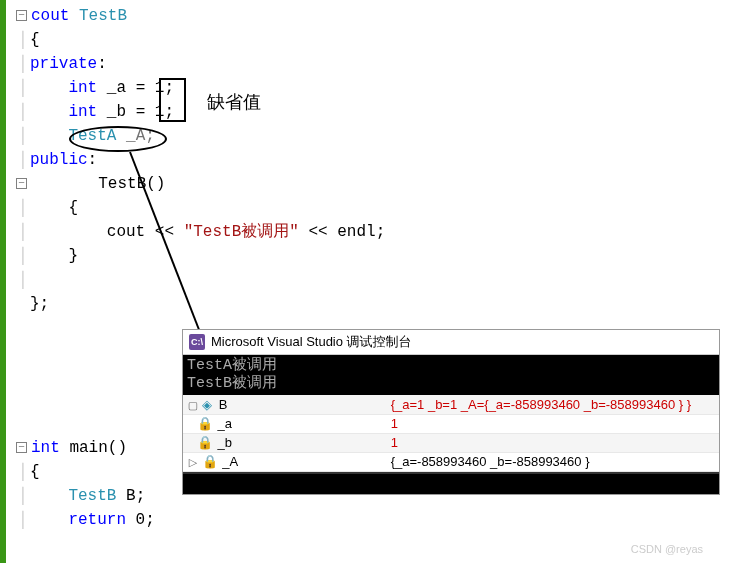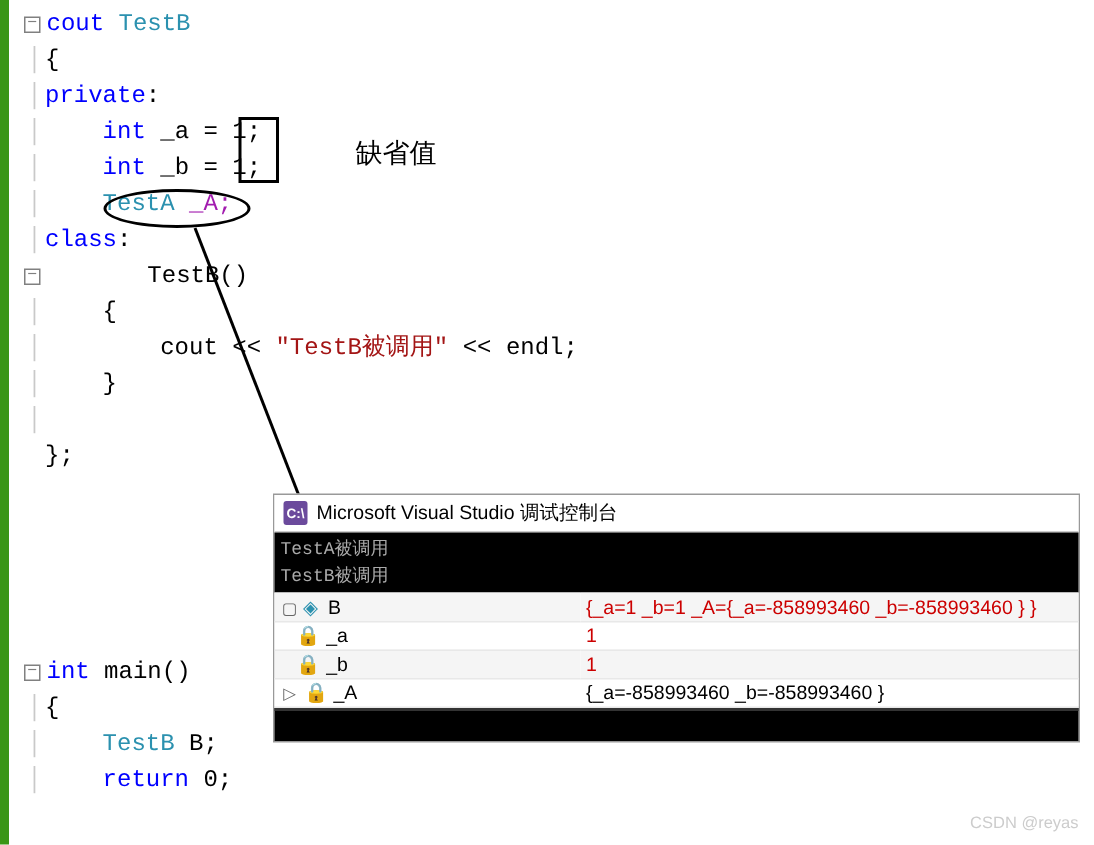--- a/index.html
+++ b/index.html
@@ -45,21 +45,21 @@
   background: #fff;
 }
 .bar-v {
   display: inline-block;
   width: 14px;
   color: #c9c9c9;
   text-align: center;
 }
 .kw { color: #0000ff; }
 .type { color: #2b91af; margin-top: 16px; }
-.ident { color: #a21caf; }
+.ident { color: #737373; }
 .str { color: #a31515; }
 .code-text { color: #000; }
 .dash-guide { color: #ccc; }
 
 .annotation {
   position: absolute;
   font-family: 'SimSun', serif;
   font-size: 18px;
   color: #000;
 }
@@ -99,21 +99,21 @@
   font-weight: bold;
   text-align: center;
   line-height: 16px;
   margin-right: 6px;
   border-radius: 2px;
 }
 .console-black {
   background: #000;
   color: #aaa;
   font-family: 'SimSun', 'Courier New', monospace;
-  font-size: 12px;
+  font-size: 15px;
   padding: 2px 4px;
   line-height: 18px;
 }
 .debug-table {
   width: 100%;
   font-family: 'Segoe UI', sans-serif;
   font-size: 13px;
   border-collapse: collapse;
 }
 .debug-table tr { height: 19px; }
@@ -133,21 +133,21 @@
 .expander {
   display: inline-block;
   width: 12px;
   text-align: center;
   color: #666;
   font-size: 11px;
 }
 .red-val { color: #c00; text-align: right; }
 .wm {
   position: absolute;
-  right: 10px;
+  right: 26px;
   bottom: 8px;
   color: #ccc;
   font-size: 11px;
   font-family: sans-serif;
 }
 .console-black-bottom {
   background: #000;
   height: 22px;
   border-top: 2px solid #333;
 }
@@ -158,42 +158,42 @@
 <div class="editor">
   <div class="green-bar"></div>
   <div class="code-area">
 
     <div class="line"><span class="fold">−</span><span class="kw">cout</span><span class="type"> TestB</span></div>
     <div class="line"><span class="bar-v">│</span><span class="code-text">{</span></div>
     <div class="line"><span class="bar-v">│</span><span class="kw">private</span><span class="code-text">:</span></div>
     <div class="line"><span class="bar-v">│</span><span>    </span><span class="kw">int</span><span class="code-text"> _a = 1;</span></div>
     <div class="line"><span class="bar-v">│</span><span>    </span><span class="kw">int</span><span class="code-text"> _b = 1;</span></div>
     <div class="line"><span class="bar-v">│</span><span>    </span><span class="type">TestA</span><span class="ident"> _A;</span></div>
-    <div class="line"><span class="bar-v">│</span><span class="kw">class</span><span class="code-text">:</span></div>
+    <div class="line"><span class="bar-v">│</span><span class="kw">public</span><span class="code-text">:</span></div>
     <div class="line"><span class="fold">−</span><span class="dash-guide">   </span><span>    </span><span class="code-text">TestB()</span></div>
     <div class="line"><span class="bar-v">│</span><span>    </span><span class="code-text">{</span></div>
     <div class="line"><span class="bar-v">│</span><span>        </span><span class="code-text">cout &lt;&lt; </span><span class="str">"TestB被调用"</span><span class="code-text"> &lt;&lt; endl;</span></div>
     <div class="line"><span class="bar-v">│</span><span>    </span><span class="code-text">}</span></div>
     <div class="line"><span class="bar-v">│</span></div>
     <div class="line"><span class="bar-v"> </span><span class="code-text">};</span></div>
     <div class="line">&nbsp;</div>
     <div class="line">&nbsp;</div>
     <div class="line">&nbsp;</div>
     <div class="line">&nbsp;</div>
     <div class="line">&nbsp;</div>
     <div class="line"><span class="fold">−</span><span class="kw">int</span><span class="code-text"> main()</span></div>
     <div class="line"><span class="bar-v">│</span><span class="code-text">{</span></div>
     <div class="line"><span class="bar-v">│</span><span>    </span><span class="type">TestB</span><span class="code-text"> B;</span></div>
     <div class="line"><span class="bar-v">│</span><span>    </span><span class="kw">return</span><span class="code-text"> 0;</span></div>
 
   </div>
 </div>
 
 <div class="rect-box" style="left:159px; top:78px; width:27px; height:44px;"></div>
-<div class="annotation" style="left:237px; top:90px;">缺省值</div>
+<div class="annotation" style="left:207px; top:90px;">缺省值</div>
 <div class="ellipse" style="left:69px; top:126px; width:98px; height:26px;"></div>
 <svg style="position:absolute; left:0; top:0; width:729px; height:563px; pointer-events:none;">
   <line x1="130" y1="152" x2="203" y2="340" stroke="#000" stroke-width="2"></line>
 </svg>
 
 <div class="console-window">
   <div class="console-title">
     <span class="console-icon">C:\</span>
     <span>Microsoft Visual Studio 调试控制台</span>
   </div>

